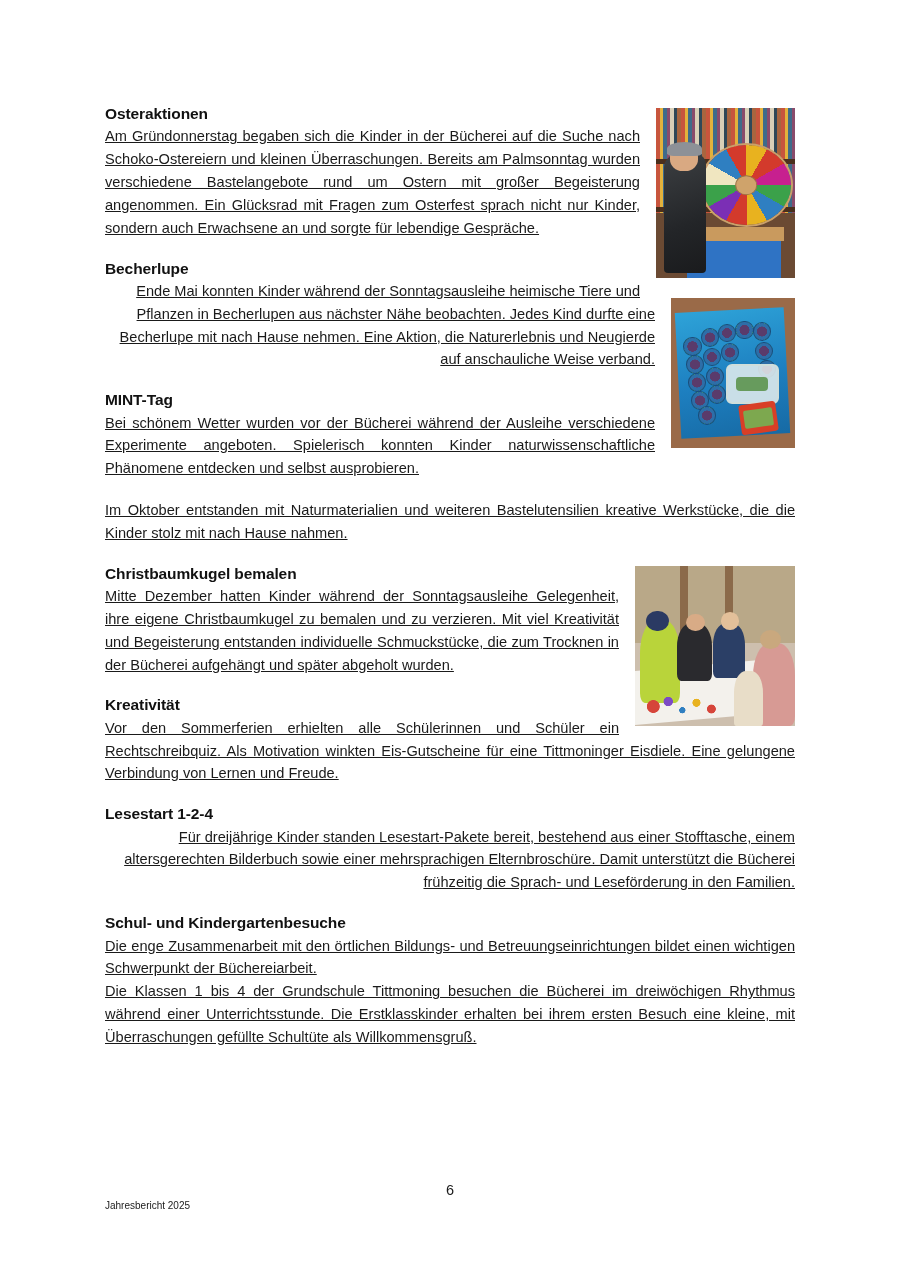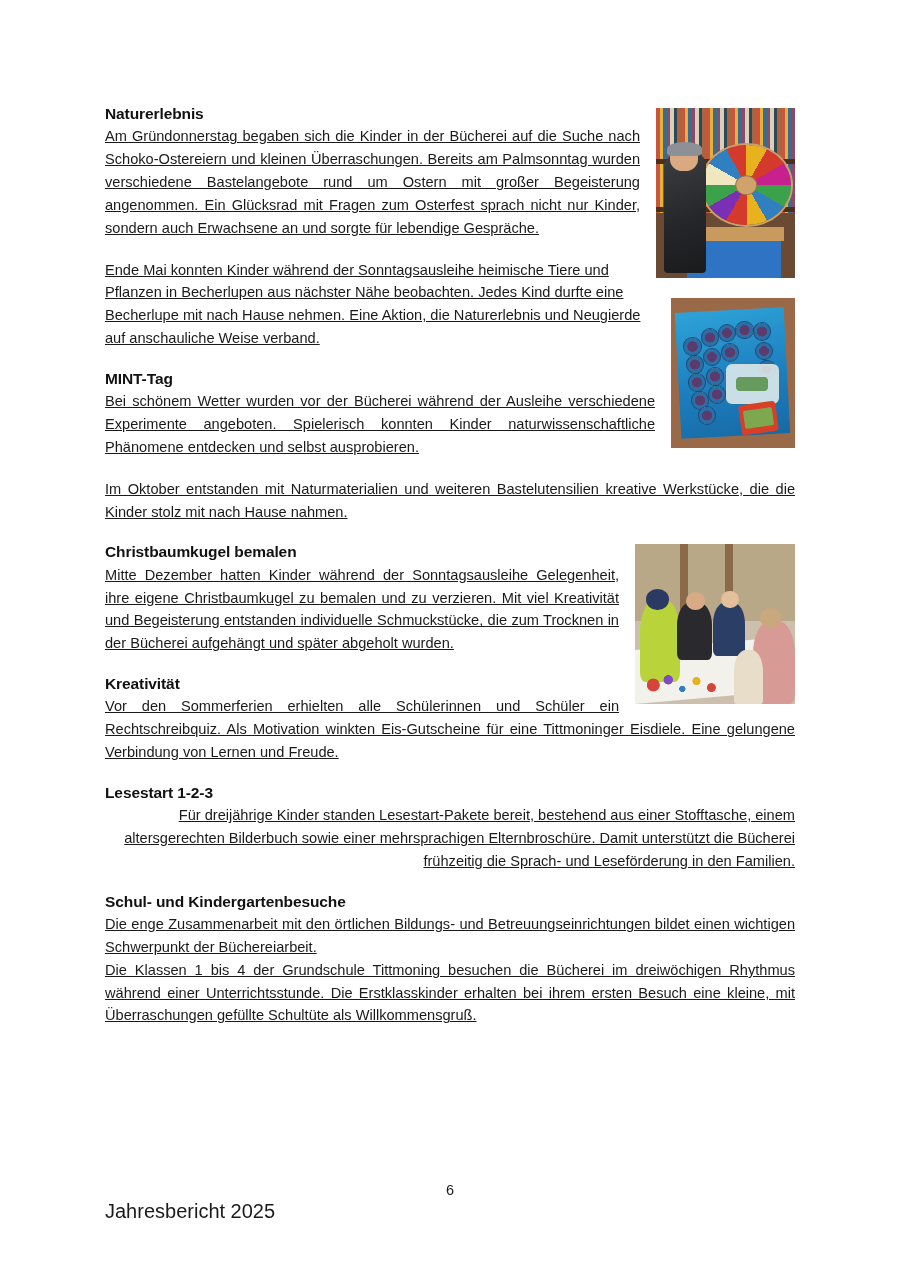--- a/index.html
+++ b/index.html
@@ -239,21 +239,21 @@
     left: 0; right: 0;
     top: 1182px;
     text-align: center;
     font-size: 14.5px;
     color: #1a1a1a;
   }
   .footer-text {
     position: absolute;
     left: 105px;
     top: 1200px;
-    font-size: 20px;
+    font-size: 10px;
     color: #1a1a1a;
   }
   .clearfix::after { content: ""; display: table; clear: both; }
 </style>
 </head>
 <body>
 
 <div class="page">
 
   <div class="content">
@@ -269,21 +269,21 @@
         <div class="wheel">
           <div class="wheel-hub"></div>
         </div>
         <div class="child-body"></div>
         <div class="child-head"></div>
         <div class="child-cap"></div>
       </div>
     </div>
 
     <div class="section">
-      <h2 class="section-title">Naturerlebnis</h2>
+      <h2 class="section-title">Osteraktionen</h2>
       <p class="body-text">Am Gründonnerstag begaben sich die Kinder in der Bücherei auf die Suche nach Schoko-Ostereiern und kleinen Überraschungen. Bereits am Palmsonntag wurden verschiedene Bastelangebote rund um Ostern mit großer Begeisterung angenommen. Ein Glücksrad mit Fragen zum Osterfest sprach nicht nur Kinder, sondern auch Erwachsene an und sorgte für lebendige Gespräche.</p>
     </div>
 
     <div class="photo photo-cups cups-bg">
       <div class="img-inner">
         <div class="blue-table"></div>
         <div class="cup" style="left:10%; top:26%"></div>
         <div class="cup" style="left:24%; top:20%"></div>
         <div class="cup" style="left:38%; top:17%"></div>
         <div class="cup" style="left:52%; top:15%"></div>
@@ -301,21 +301,22 @@
         <div class="tray">
           <div class="tray-green"></div>
         </div>
         <div class="red-tray">
           <div class="red-tray-in"></div>
         </div>
       </div>
     </div>
 
     <div class="section">
-      <p class="body-text" style="text-align:left">Ende Mai konnten Kinder während der Sonntagsausleihe heimische Tiere und Pflanzen in Becherlupen aus nächster Nähe beobachten. Jedes Kind durfte eine Becherlupe mit nach Hause nehmen. Eine Aktion, die Naturerlebnis und Neugierde auf anschauliche Weise verband.</p>
+      <h2 class="section-title">Becherlupe</h2>
+      <p class="body-text" style="text-align:right">Ende Mai konnten Kinder während der Sonntagsausleihe heimische Tiere und Pflanzen in Becherlupen aus nächster Nähe beobachten. Jedes Kind durfte eine Becherlupe mit nach Hause nehmen. Eine Aktion, die Naturerlebnis und Neugierde auf anschauliche Weise verband.</p>
     </div>
 
     <div class="section">
       <h2 class="section-title">MINT-Tag</h2>
       <p class="body-text">Bei schönem Wetter wurden vor der Bücherei während der Ausleihe verschiedene Experimente angeboten. Spielerisch konnten Kinder naturwissenschaftliche Phänomene entdecken und selbst ausprobieren.</p>
     </div>
 
     <div class="section">
       <p class="body-text">Im Oktober entstanden mit Naturmaterialien und weiteren Bastelutensilien kreative Werkstücke, die die Kinder stolz mit nach Hause nahmen.</p>
     </div>
@@ -343,21 +344,21 @@
       <h2 class="section-title">Christbaumkugel bemalen</h2>
       <p class="body-text">Mitte Dezember hatten Kinder während der Sonntagsausleihe Gelegenheit, ihre eigene Christbaumkugel zu bemalen und zu verzieren. Mit viel Kreativität und Begeisterung entstanden individuelle Schmuckstücke, die zum Trocknen in der Bücherei aufgehängt und später abgeholt wurden.</p>
     </div>
 
     <div class="section clearfix">
       <h2 class="section-title">Kreativität</h2>
       <p class="body-text">Vor den Sommerferien erhielten alle Schülerinnen und Schüler ein Rechtschreibquiz. Als Motivation winkten Eis-Gutscheine für eine Tittmoninger Eisdiele. Eine gelungene Verbindung von Lernen und Freude.</p>
     </div>
 
     <div class="section">
-      <h2 class="section-title">Lesestart 1-2-3</h2>
+      <h2 class="section-title">Lesestart 1-2-4</h2>
       <p class="body-text" style="text-align:right">Für dreijährige Kinder standen Lesestart-Pakete bereit, bestehend aus einer Stofftasche, einem altersgerechten Bilderbuch sowie einer mehrsprachigen Elternbroschüre. Damit unterstützt die Bücherei frühzeitig die Sprach- und Leseförderung in den Familien.</p>
     </div>
 
     <div class="section">
       <h2 class="section-title">Schul- und Kindergartenbesuche</h2>
       <p class="body-text">Die enge Zusammenarbeit mit den örtlichen Bildungs- und Betreuungseinrichtungen bildet einen wichtigen Schwerpunkt der Büchereiarbeit.</p>
       <p class="body-text">Die Klassen 1 bis 4 der Grundschule Tittmoning besuchen die Bücherei im dreiwöchigen Rhythmus während einer Unterrichtsstunde. Die Erstklasskinder erhalten bei ihrem ersten Besuch eine kleine, mit Überraschungen gefüllte Schultüte als Willkommensgruß.</p>
     </div>
 
   </div>

